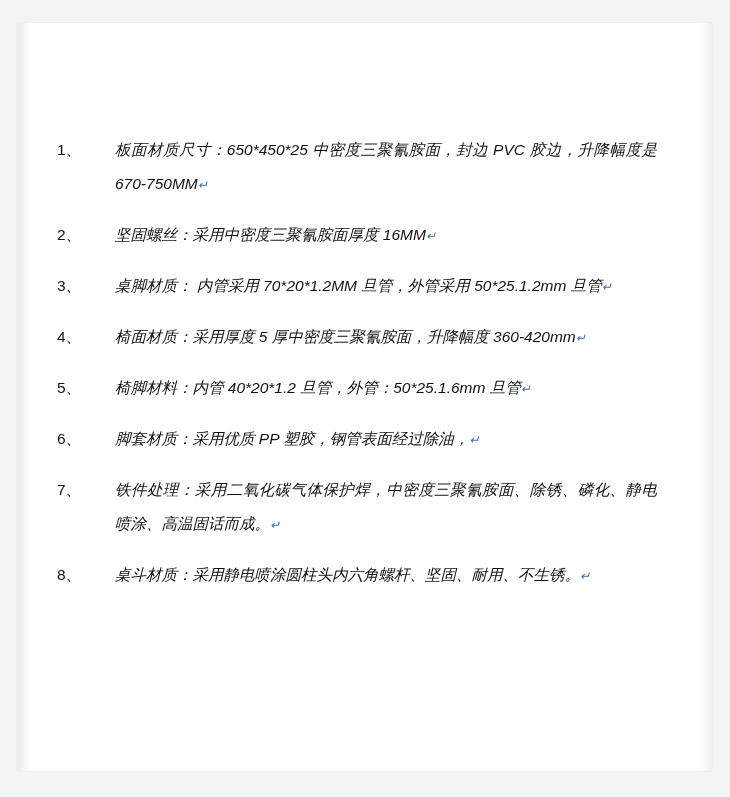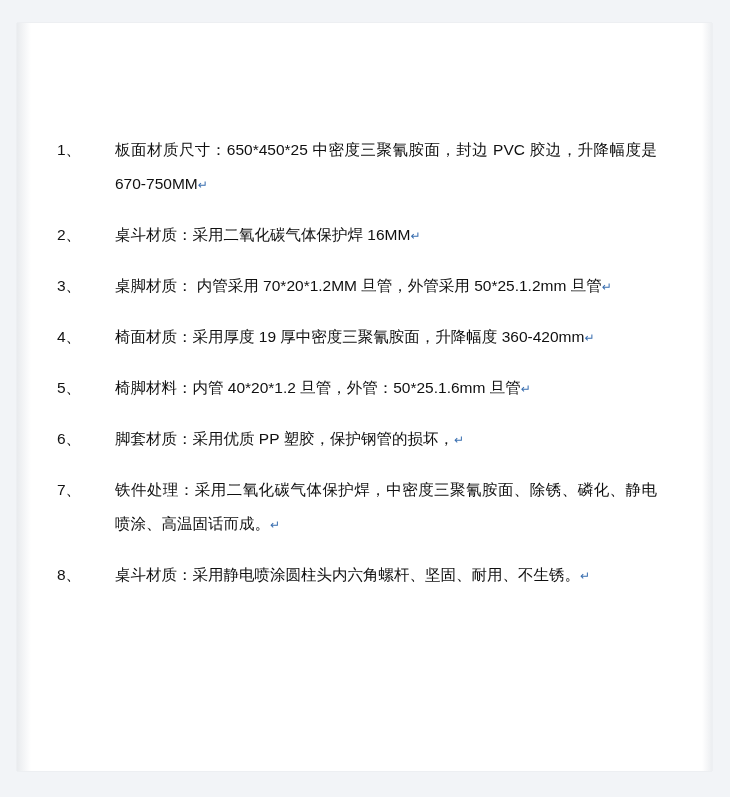--- a/index.html
+++ b/index.html
@@ -62,20 +62,21 @@
     line-height: 34px;
     letter-spacing: 0px;
   }
   .txt {
     flex: 1 1 auto;
     font-size: 15.5px;
     color: #101010;
     line-height: 34px;
     text-align: justify;
     text-justify: inter-ideograph;
+    font-style: italic;
   }
   
   .spread {
     text-align: justify;
     text-align-last: left;
   }
   .pilcrow {
     color: #3a6fb0;
     font-size: 12px;
     vertical-align: baseline;
@@ -88,41 +89,41 @@
   <div id="sheet">
     <div id="content">
 
       <div class="item">
         <div class="num">1、</div>
         <div class="txt spread"><span>板面材质尺寸：650*450*25  中密度三聚氰胺面，封边 PVC 胶边，升降幅度是 670-750MM</span><span class="pilcrow">↵</span></div>
       </div>
 
       <div class="item">
         <div class="num">2、</div>
-        <div class="txt"><span>桌斗材质：采用二氧化碳气体保护焊 16MM</span><span class="pilcrow">↵</span></div>
+        <div class="txt"><span>坚固螺丝：采用中密度三聚氰胺面厚度 16MM</span><span class="pilcrow">↵</span></div>
       </div>
 
       <div class="item">
         <div class="num">3、</div>
         <div class="txt spread"><span>桌脚材质： 内管采用  70*20*1.2MM  旦管，外管采用 50*25.1.2mm 旦管</span><span class="pilcrow">↵</span></div>
       </div>
 
       <div class="item">
         <div class="num">4、</div>
-        <div class="txt spread"><span>椅面材质：采用厚度 19 厚中密度三聚氰胺面，升降幅度 360-420mm</span><span class="pilcrow">↵</span></div>
+        <div class="txt spread"><span>椅面材质：采用厚度 5 厚中密度三聚氰胺面，升降幅度 360-420mm</span><span class="pilcrow">↵</span></div>
       </div>
 
       <div class="item">
         <div class="num">5、</div>
         <div class="txt"><span>椅脚材料：内管 40*20*1.2 旦管，外管：50*25.1.6mm 旦管</span><span class="pilcrow">↵</span></div>
       </div>
 
       <div class="item">
         <div class="num">6、</div>
-        <div class="txt"><span>脚套材质：采用优质 PP 塑胶，保护钢管的损坏，</span><span class="pilcrow">↵</span></div>
+        <div class="txt"><span>脚套材质：采用优质 PP 塑胶，钢管表面经过除油，</span><span class="pilcrow">↵</span></div>
       </div>
 
       <div class="item">
         <div class="num">7、</div>
         <div class="txt spread"><span>铁件处理：采用二氧化碳气体保护焊，中密度三聚氰胺面、除锈、磷化、静电喷涂、高温固话而成。</span><span class="pilcrow">↵</span></div>
       </div>
 
       <div class="item">
         <div class="num">8、</div>
         <div class="txt spread"><span>桌斗材质：采用静电喷涂圆柱头内六角螺杆、坚固、耐用、不生锈。</span><span class="pilcrow">↵</span></div>

